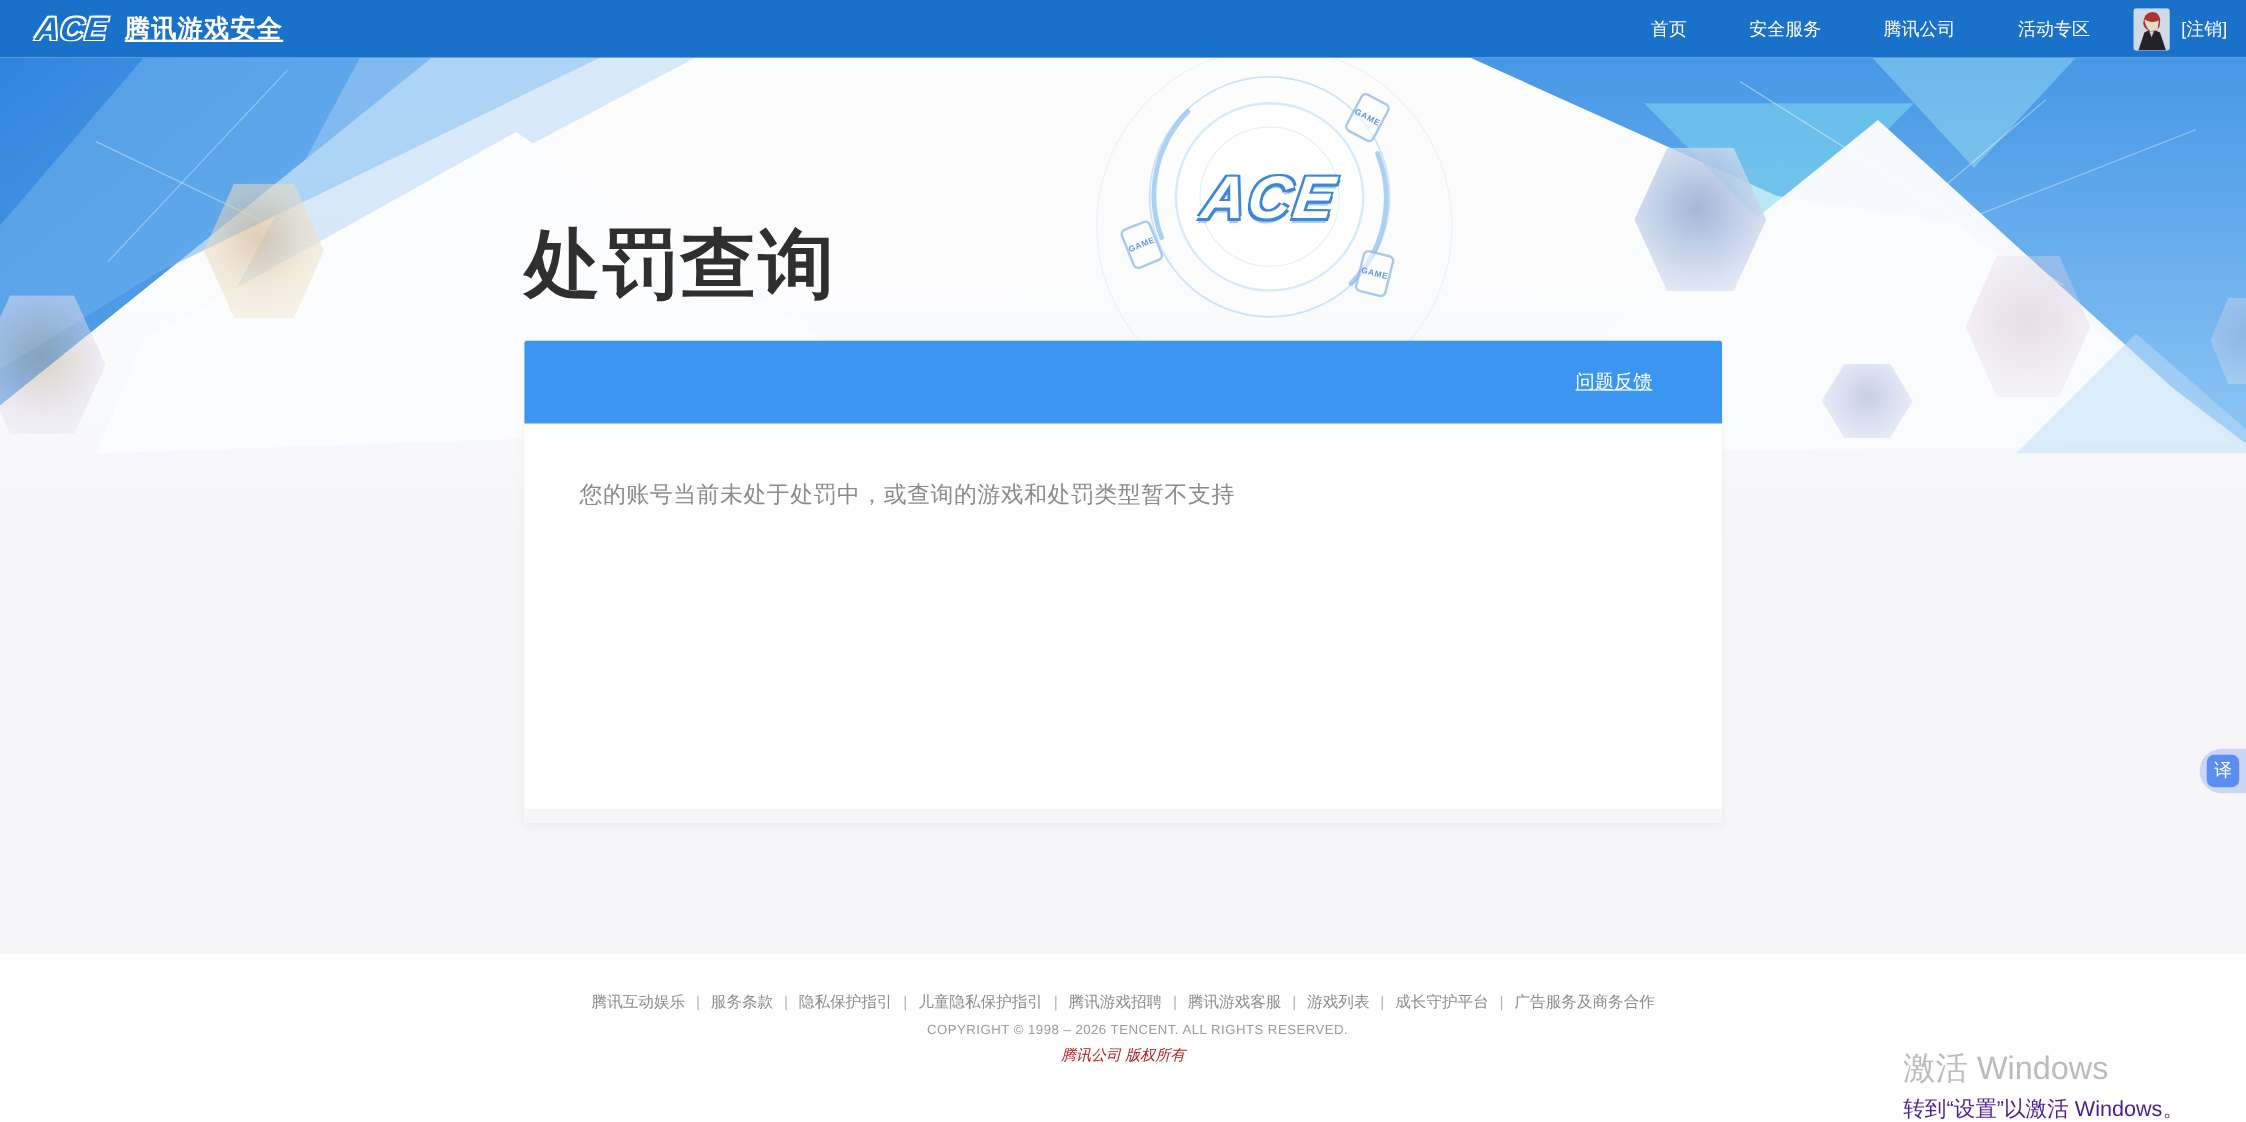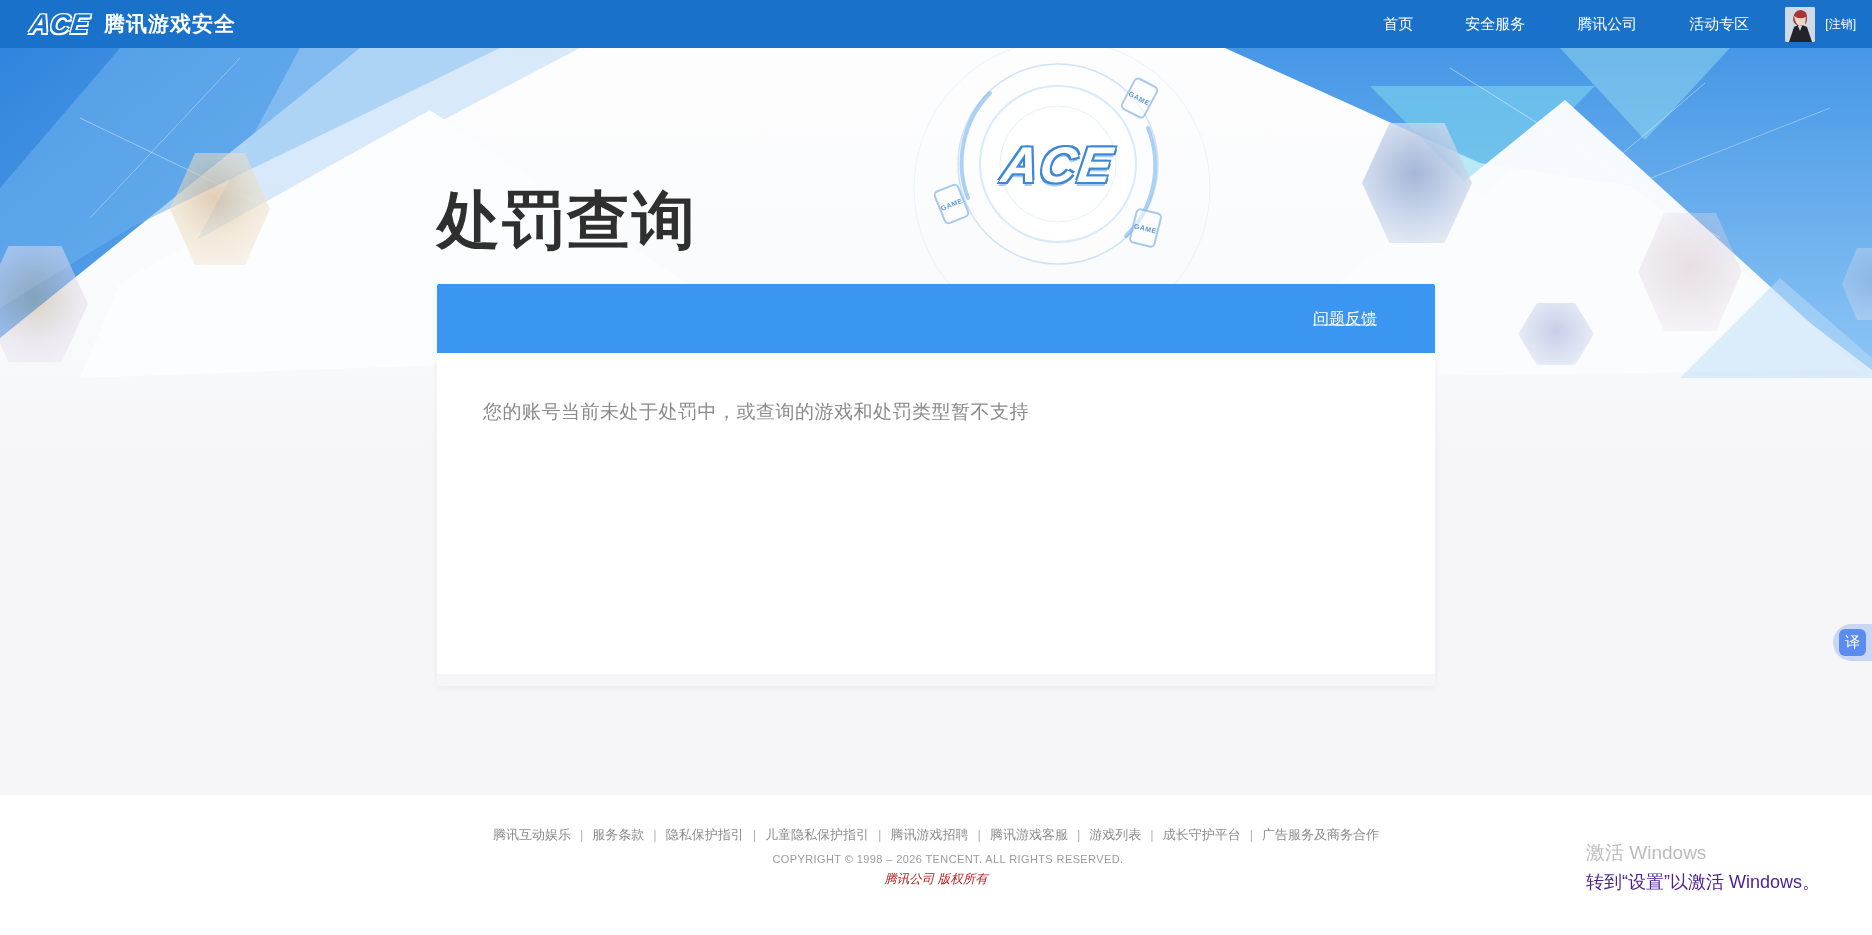--- a/index.html
+++ b/index.html
@@ -5,26 +5,26 @@
   * { margin:0; padding:0; box-sizing:border-box; }
   body { background:#e8e8e8; font-family:"Liberation Sans","DejaVu Sans",sans-serif; }
   .page { position:relative; width:1872px; height:935px; overflow:hidden; background:#f6f6f8; }
 
   
   .navbar { position:absolute; left:0; top:0; width:100%; height:48px; background:#1a71c9; display:flex; align-items:center; z-index:40; }
   .logo { display:flex; align-items:center; margin-left:30px; cursor:pointer; }
   .logo-ace { font-weight:900; font-style:italic; font-size:27px; letter-spacing:1px; color:#1a71c9;
       text-shadow:-1.5px -1.5px 0 #fff, 1.5px -1.5px 0 #fff, -1.5px 1.5px 0 #fff, 1.5px 1.5px 0 #fff, 0 0 1px #fff;
       transform:skewX(-6deg); margin-right:14px; }
-  .logo-text { color:#ffffff; font-size:21px; font-weight:bold; letter-spacing:1px; }
+  .logo-text { color:#ffffff; font-size:21px; font-weight:bold; letter-spacing:1px;text-decoration:underline; }
   .nav-right { position:absolute; right:16px; top:0; height:48px; display:flex; align-items:center; }
   .nav-links { display:flex; align-items:center; gap:52px; margin-right:36px; }
   .nav-links a { color:#ffffff; font-size:15px; text-decoration:none; cursor:pointer; white-space:nowrap; }
   .avatar { width:30px; height:35px; border-radius:2px; overflow:hidden; background:#d7e2ee; cursor:pointer; flex:0 0 auto; }
-  .logout { color:#ffffff; font-size:12px; margin-left:10px; cursor:pointer; text-decoration:none; white-space:nowrap; }
+  .logout { color:#ffffff; font-size:15px; margin-left:10px; cursor:pointer; text-decoration:none; white-space:nowrap; }
 
   
   .hero { position:absolute; left:0; top:48px; width:1872px; height:400px;
       background:linear-gradient(180deg,#fdfdfe 0%, #f9fafb 70%, #f6f6f8 100%); }
   .hero svg.mountains { position:absolute; left:0; top:0; }
 
   .hexagon { position:absolute; clip-path:polygon(25% 0, 75% 0, 100% 50%, 75% 100%, 25% 100%, 0 50%); }
 
   
   .emblem { position:absolute; left:930px; top:10px; width:256px; height:216px; }
@@ -54,21 +54,21 @@
   
   .footer { position:absolute; left:0; top:795px; width:100%; height:140px; background:#ffffff; text-align:center; }
   .footer-links { margin-top:31px; font-size:13px; color:#8c8c8c;text-align:center; }
   .footer-links a { color:#8c8c8c; text-decoration:none; cursor:pointer; }
   .footer-links .sep { margin:0 9px; color:#b5b5b5; }
   .copyright-en { margin-top:9px; font-size:11px; color:#9b9b9b; letter-spacing:.4px;margin-left:24px; }
   .copyright-cn { margin-top:6px; font-size:12.5px; color:#b91c1c;font-style:italic; }
 
   
   .watermark { position:absolute; left:1586px; top:840px; text-align:left; pointer-events:none; }
-  .watermark .wm1 { font-size:19px; color:#bcbcbc; }
+  .watermark .wm1 { font-size:27px; color:#bcbcbc;margin-top:32px; }
   .watermark .wm2 { margin-top:4px; font-size:18px; color:#4c1d95; }
 
   .translate-btn { position:absolute; left:1833px; top:624px; width:62px; height:37px; background:#c9d6f5;
       border-radius:19px 0 0 19px; display:flex; align-items:center; padding-left:6px; cursor:pointer; }
   .translate-btn .tr-square { width:27px; height:27px; background:#5b8cf0; border-radius:6px; color:#fff;
       font-size:15px; display:flex; align-items:center; justify-content:center; }
 </style>
 </head>
 <body>
 

